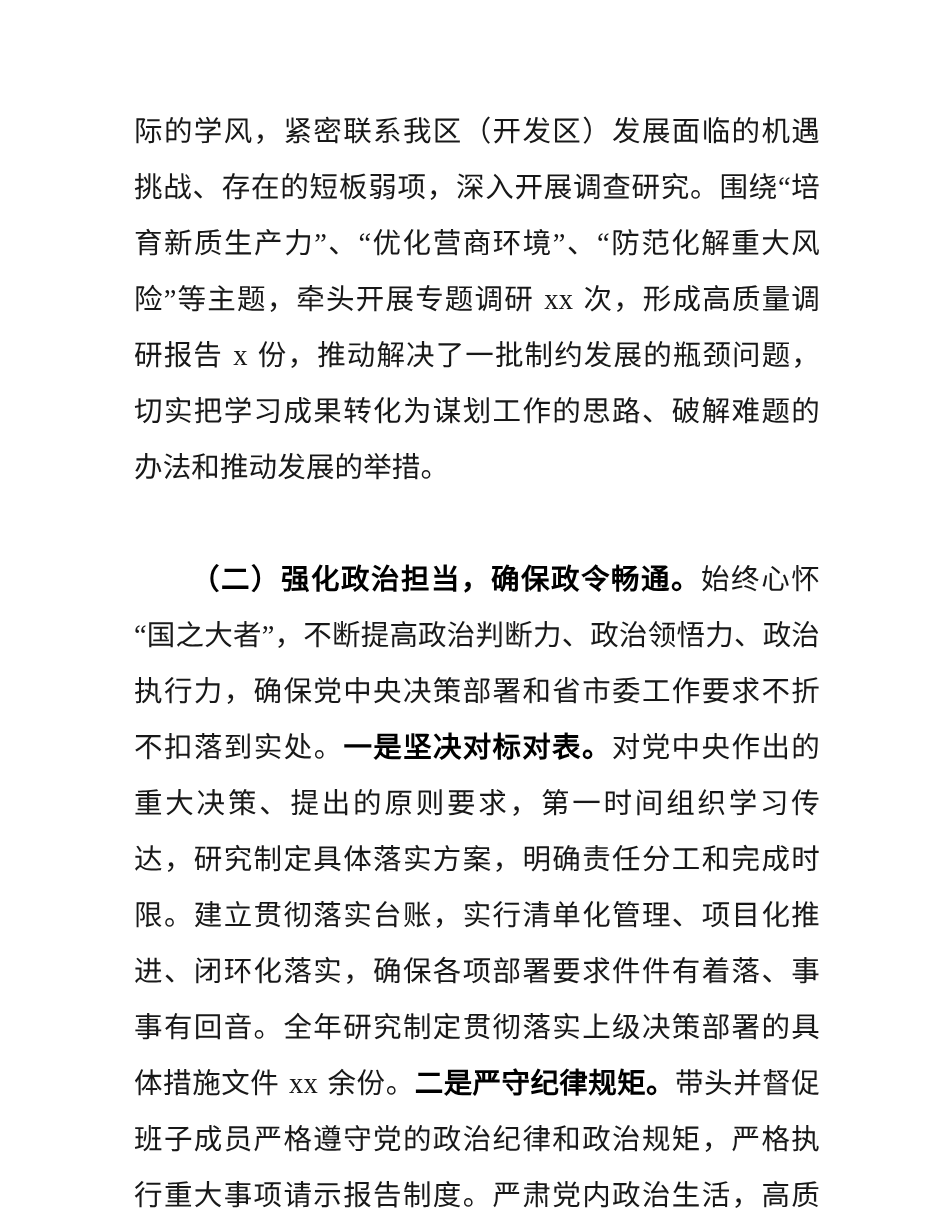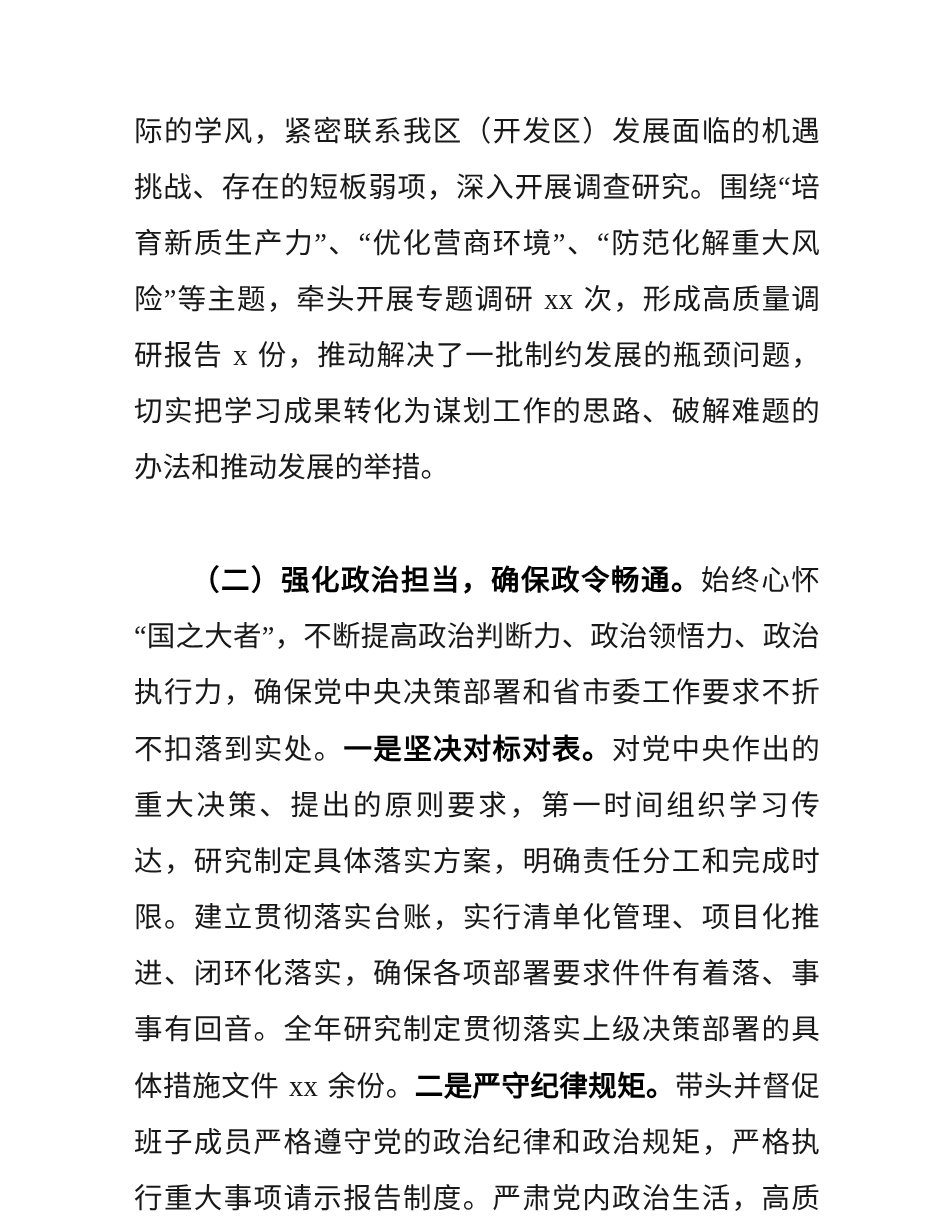--- a/index.html
+++ b/index.html
@@ -42,21 +42,21 @@
   .para-indent {
     text-indent: 2em;
   }
 
   .spacer-line {
     height: 56px;
   }
 
   
   .b {
-    font-family: Liberation Sans, sans-serif;
+    font-family: Liberation Serif, serif;
     font-weight: 700;
     color: #000000;
     letter-spacing: 0px;
   }
 
   
   .lat {
     font-family: "Liberation Serif", "DejaVu Serif", serif;
     padding: 0 2px;
   }

